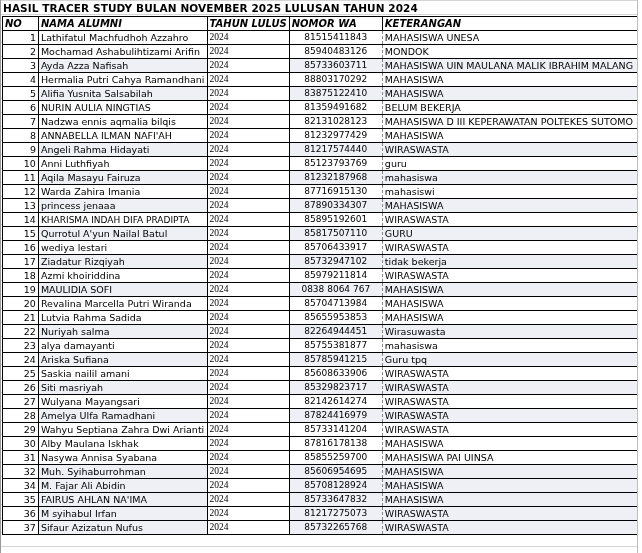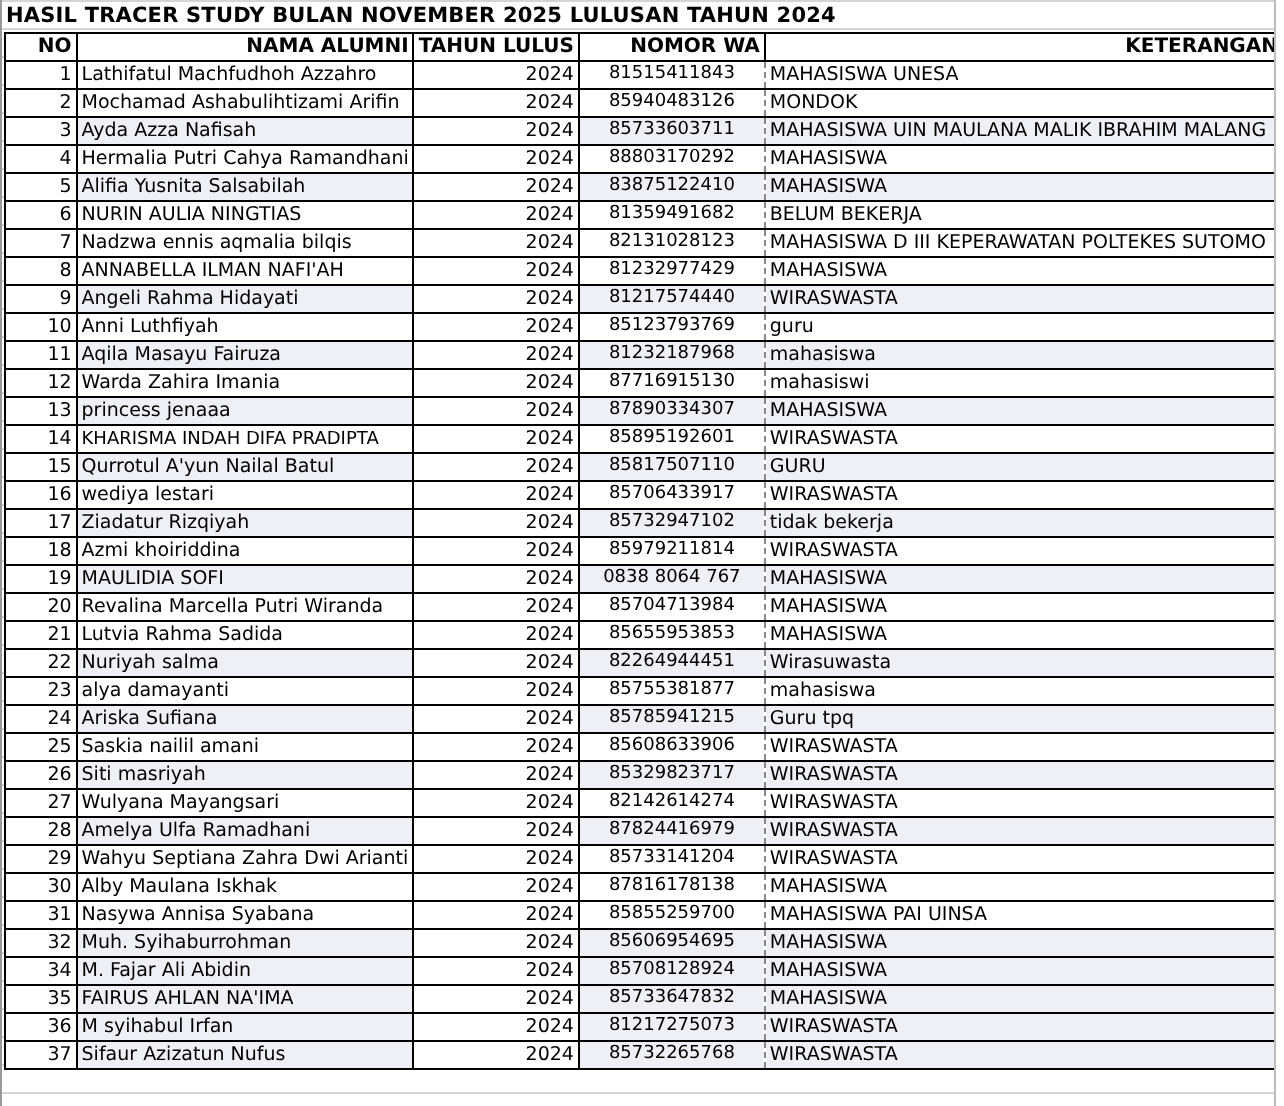--- a/index.html
+++ b/index.html
@@ -10,23 +10,23 @@
     background-image:
       linear-gradient(to right, #d4d4d4 1px, transparent 1px),
       linear-gradient(to bottom, #d4d4d4 1px, transparent 1px);
     background-size: 642px 14px, 642px 14px; }
   .title { position:absolute; left:3px; top:1px; height:15px; line-height:15px;
     font-weight:bold; font-size:10.5px; letter-spacing:0.1px; white-space:nowrap; }
   table { position:absolute; left:2px; top:16px; border-collapse:collapse;
     table-layout:fixed; background:#fff; }
   th, td { border:1px solid #000; padding:0 2px; height:13px; line-height:13px;
     font-size:9.5px; white-space:nowrap; overflow:hidden; }
-  th { font-weight:bold; text-align:right; font-size:10px; height:13px; }
+  th { font-weight:bold; text-align:left; font-size:10px; height:13px;font-style:italic; }
   td.no { text-align:right; }
-  td.year { text-align:right; }
+  td.year { text-align:left;font-family:Liberation Serif, serif; }
   td.wa { text-align:center; border-right:1px dashed #888; font-size:9px; }
   td.ket { border-left:none; }
   td.name { font-size:9.5px; }
   tr.alt td.name, tr.alt td.wa, tr.alt td.ket { background:#eef0f6;margin-top:36px; }
   td.wrap { white-space:normal; line-height:8px; font-size:9px; }
   .col-no { width:38px; } .col-name { width:155px; } .col-year { width:65px; }
   .col-wa { width:96px; } .col-ket { width:260px; }
   .rightgrid { position:absolute; right:0; top:0; width:4px; height:553px;
     border-left:1px solid #bdbdbd; background:#fff; }
   .leftedge { position:absolute; left:0; top:0; width:1px; height:553px; background:#9a9a9a; }

